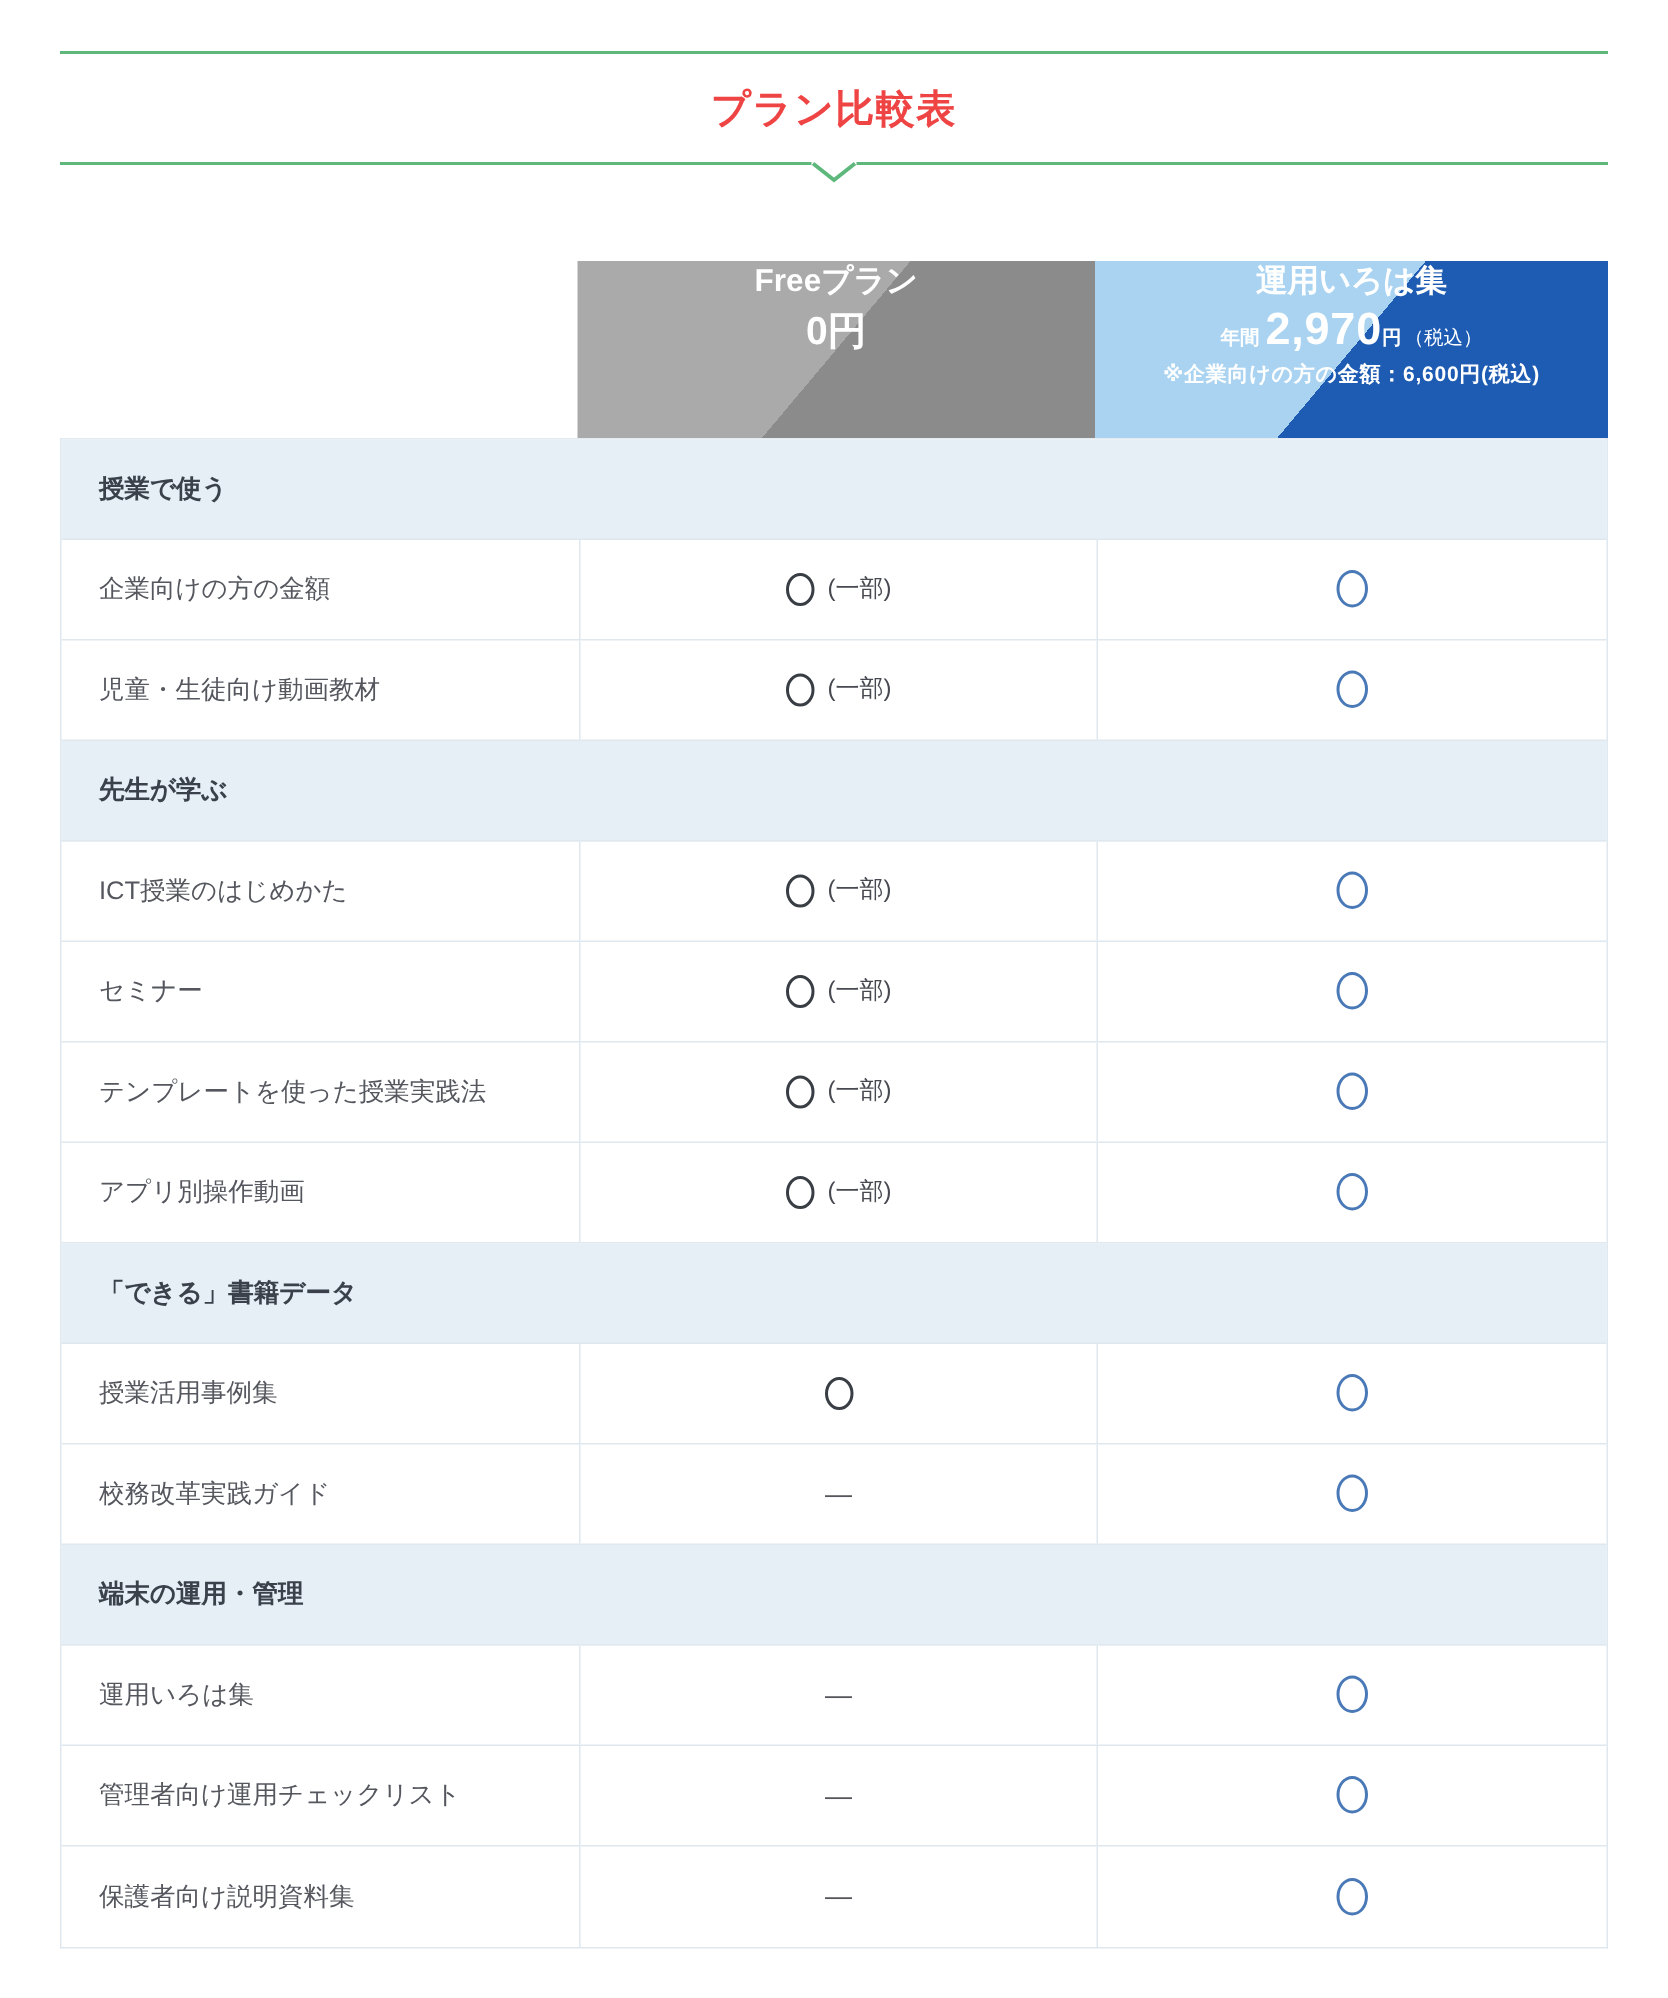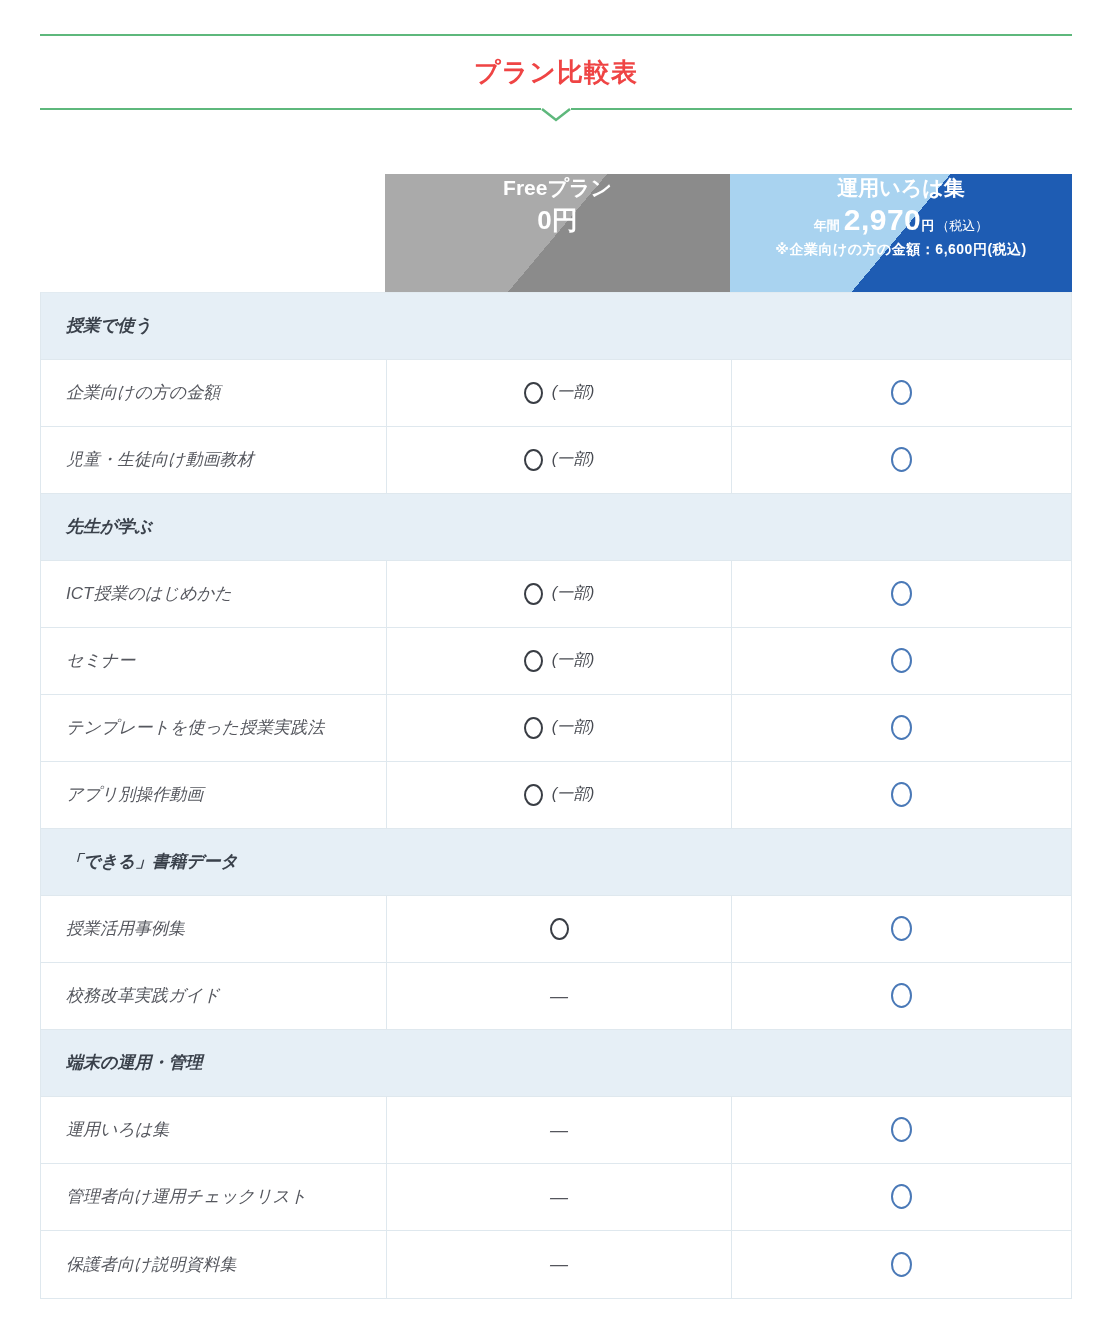--- a/index.html
+++ b/index.html
@@ -50,21 +50,20 @@
   .price-prefix { font-size: 13px; font-weight: bold; margin-right: 4px; }
   .price-value { font-size: 30px; font-weight: bold; letter-spacing: 0.5px; }
   .price-unit { font-size: 13px; font-weight: bold; }
   .price-tax { font-size: 13px; font-weight: normal; margin-left: 2px; }
   .plan-note { font-size: 14px; font-weight: bold; margin-top: 4px; letter-spacing: 0.5px; }
 
   
   .tbl {
     border: 1px solid #dfe8ee;
     border-top: 1px solid #e2ebf1;
-    font-style: italic;
   }
   .tbl-row {
     display: grid;
     grid-template-columns: 345px 345px 1fr;
     height: 67px;
     border-bottom: 1px solid #dfe8ee;
   }
   .tbl-row:last-child { border-bottom: none; }
   .section-row {
     display: flex;

